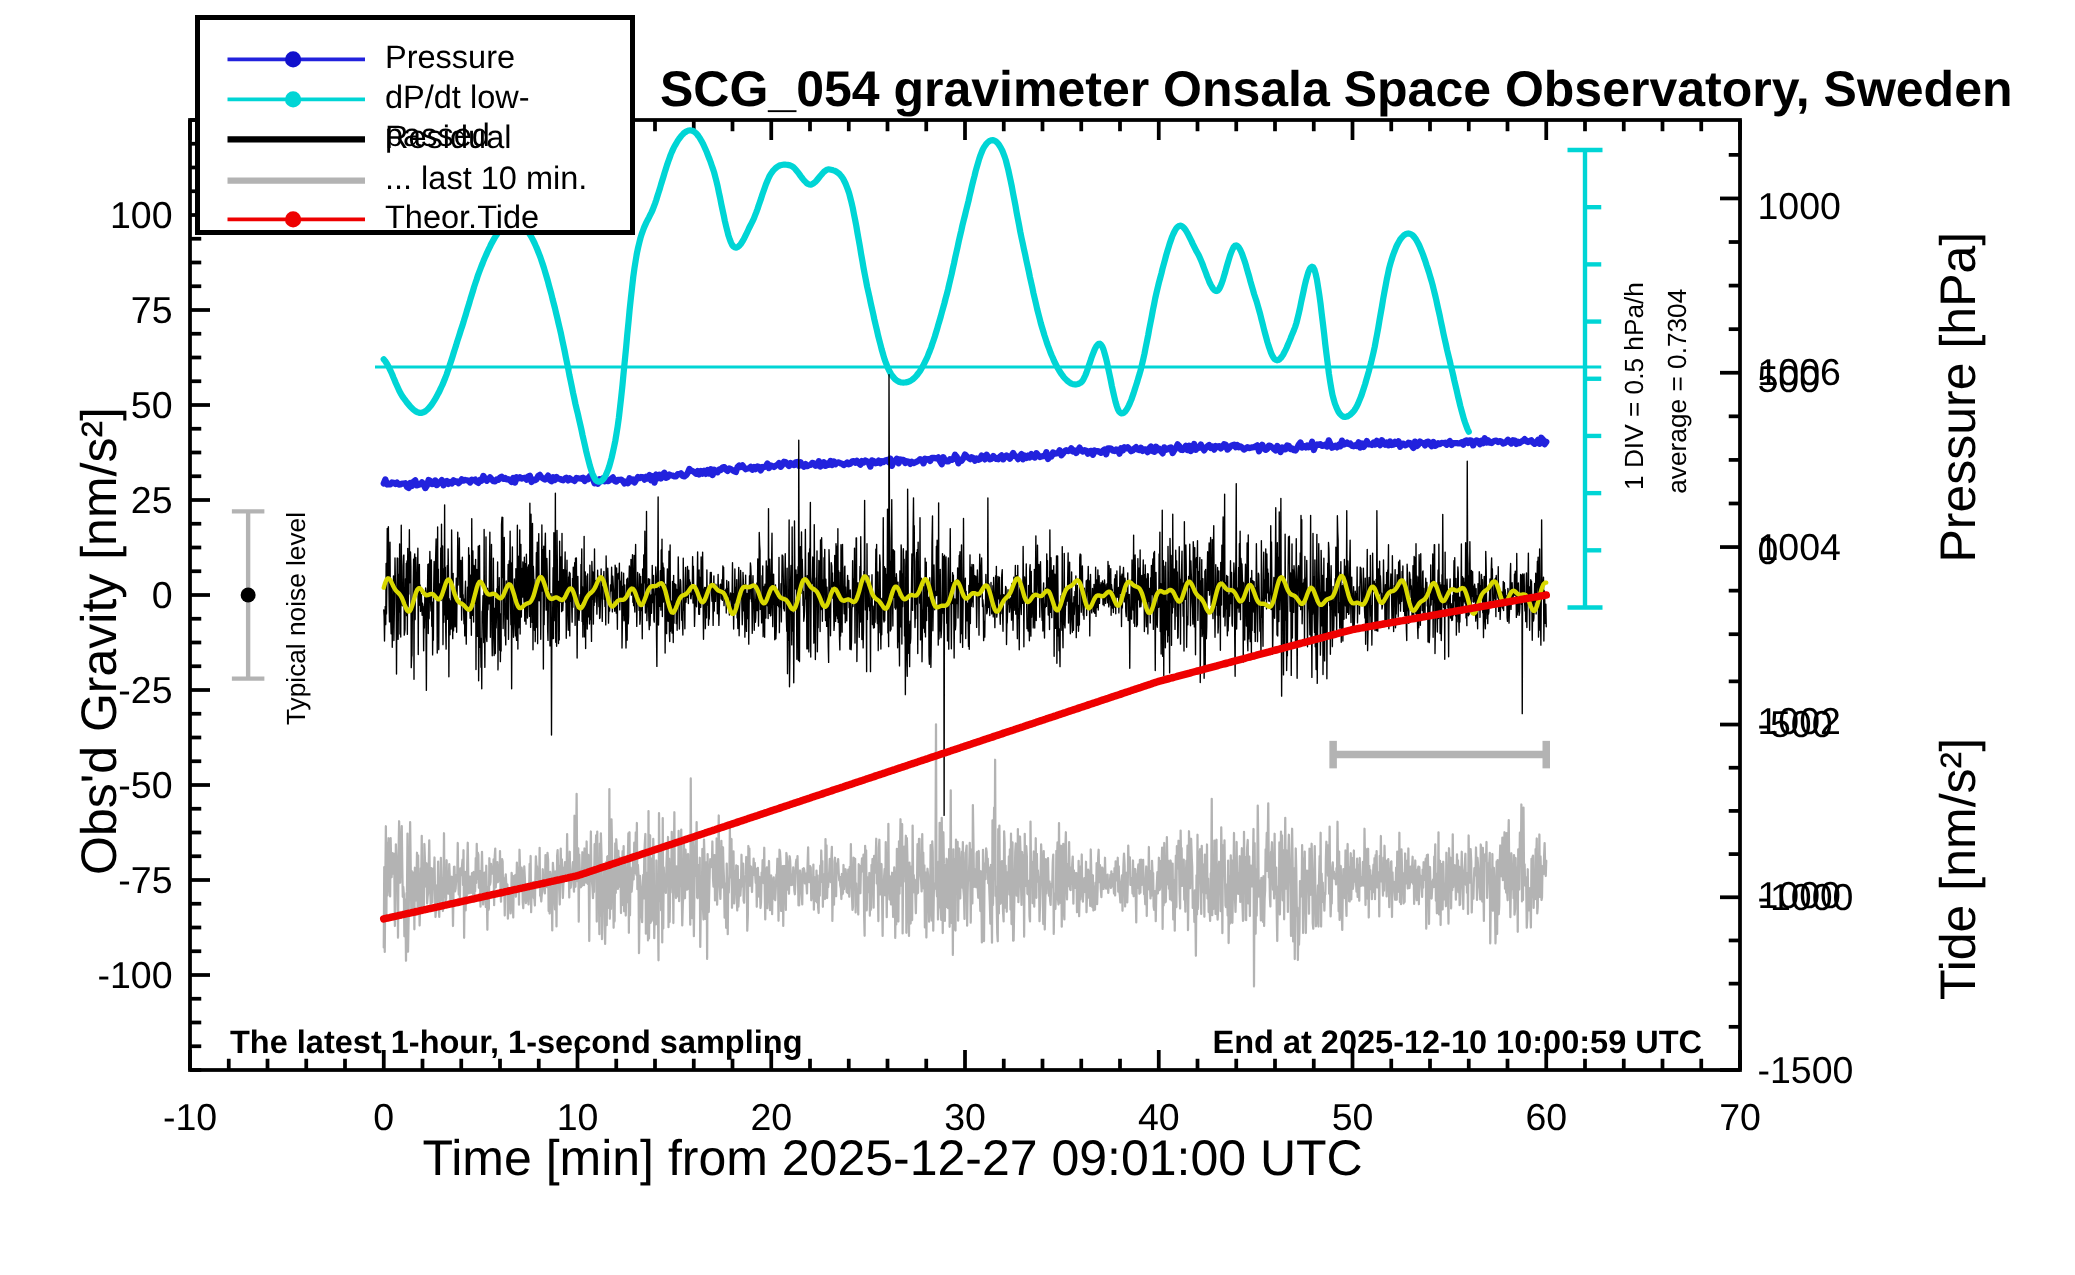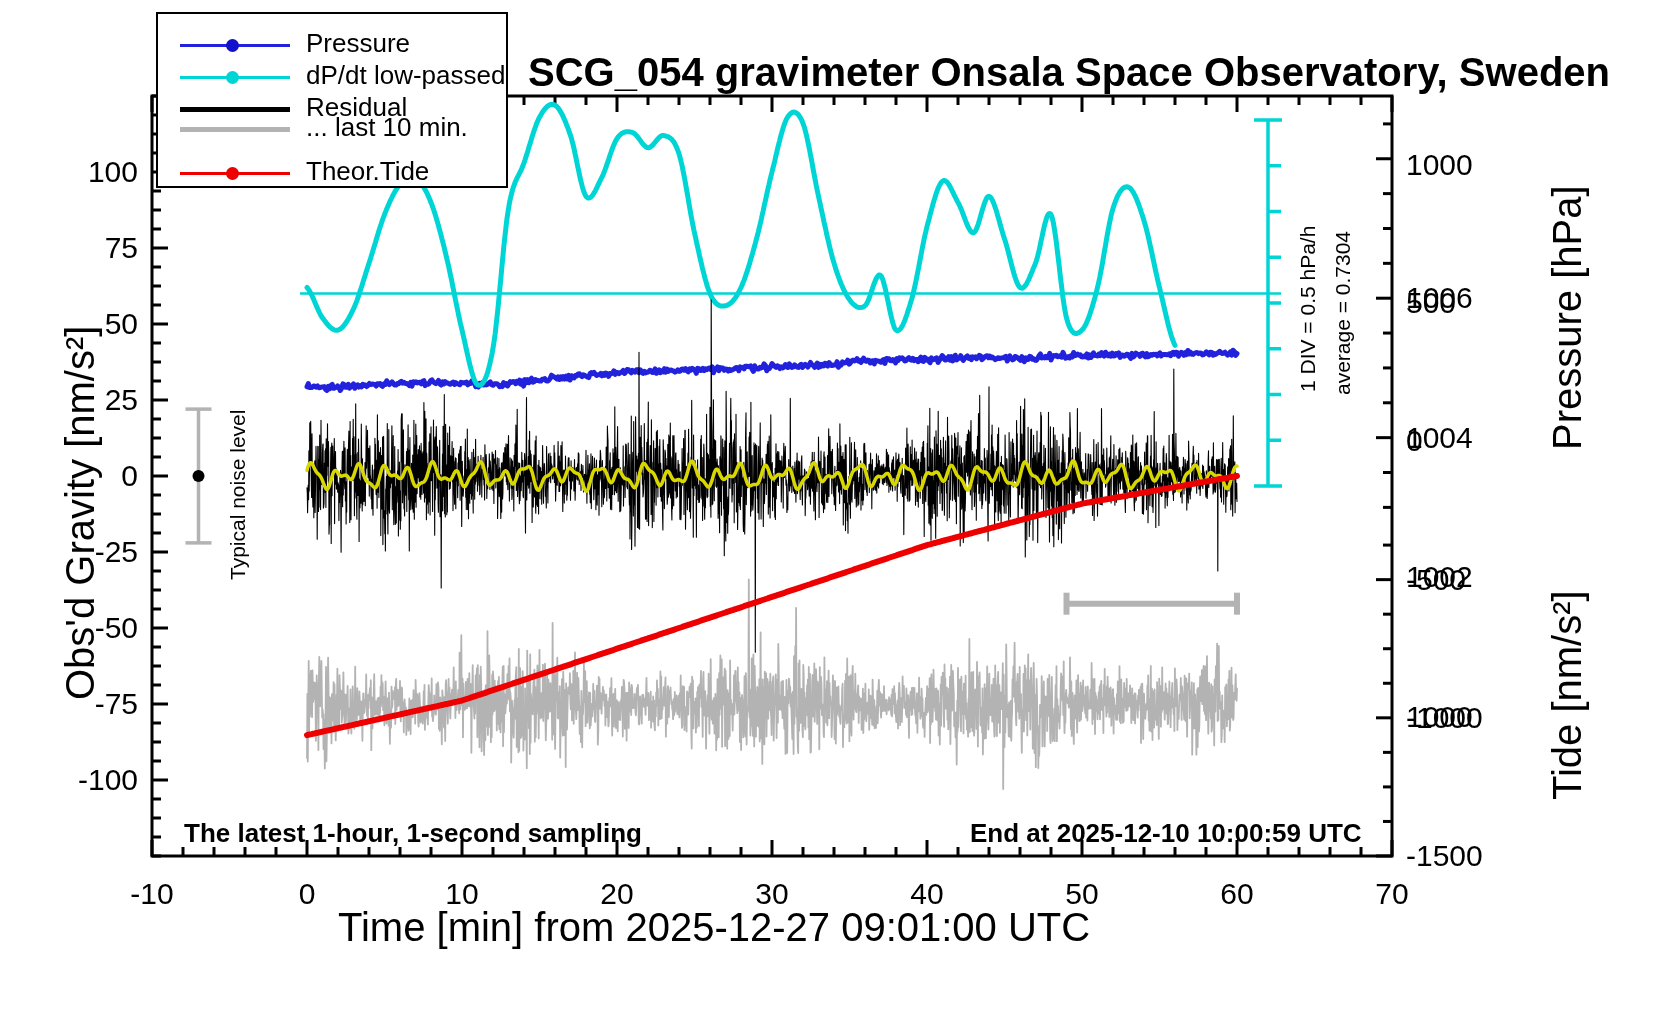--- a/index.html
+++ b/index.html
@@ -4,21 +4,21 @@
 <style>
   html,body{margin:0;padding:0;background:#fff;}
   body{width:1660px;height:1020px;overflow:hidden;font-family:"Liberation Sans",sans-serif;}
   #root{position:relative;width:1660px;height:1020px;background:#fff;}
   .txt{position:absolute;white-space:nowrap;color:#000;}
   .bold{font-weight:bold;}
   .axis-label{font-size:40px;font-weight:normal;}
   .rot-left{transform:rotate(-90deg);transform-origin:0 0;}
   .rot-right{transform:rotate(-90deg);transform-origin:0 0;}
   #legend{position:absolute;left:156px;top:12px;width:352px;height:176px;
-          border:2px solid #000000;background:#fff;z-index:30;box-sizing:border-box;}
+          border:4px solid #000000;background:#fff;z-index:30;box-sizing:border-box;}
   .leg-row{position:absolute;left:0;height:32px;width:100%;}
   .leg-sample{position:absolute;left:22px;top:14px;width:110px;height:3px;}
   .leg-dot{position:absolute;left:68px;top:9px;width:13px;height:13px;border-radius:50%;}
   .leg-text{position:absolute;left:148px;top:-2px;font-size:26px;color:#000;}
   svg{position:absolute;left:0;top:0;}
 </style>
 </head>
 <body>
 
 <div id="root">
@@ -234,21 +234,21 @@
     </div>
     <div class="leg-row" style="top:48px;">
       <div class="leg-sample" style="background:#00d5d5;"></div>
       <div class="leg-dot" style="background:#00d5d5;"></div>
       <div class="leg-text">dP/dt low-passed</div>
     </div>
     <div class="leg-row" style="top:80px;">
       <div class="leg-sample" style="background:#000;height:5px;top:13px;"></div>
       <div class="leg-text">Residual</div>
     </div>
-    <div class="leg-row" style="top:100px;">
+    <div class="leg-row" style="top:113px;">
       <div class="leg-sample" style="background:#b3b3b3;height:5px;top:13px;"></div>
       <div class="leg-text">... last 10 min.</div>
     </div>
     <div class="leg-row" style="top:144px;">
       <div class="leg-sample" style="background:#ee0000;"></div>
       <div class="leg-dot" style="background:#ee0000;"></div>
       <div class="leg-text">Theor.Tide</div>
     </div>
   </div>
 

